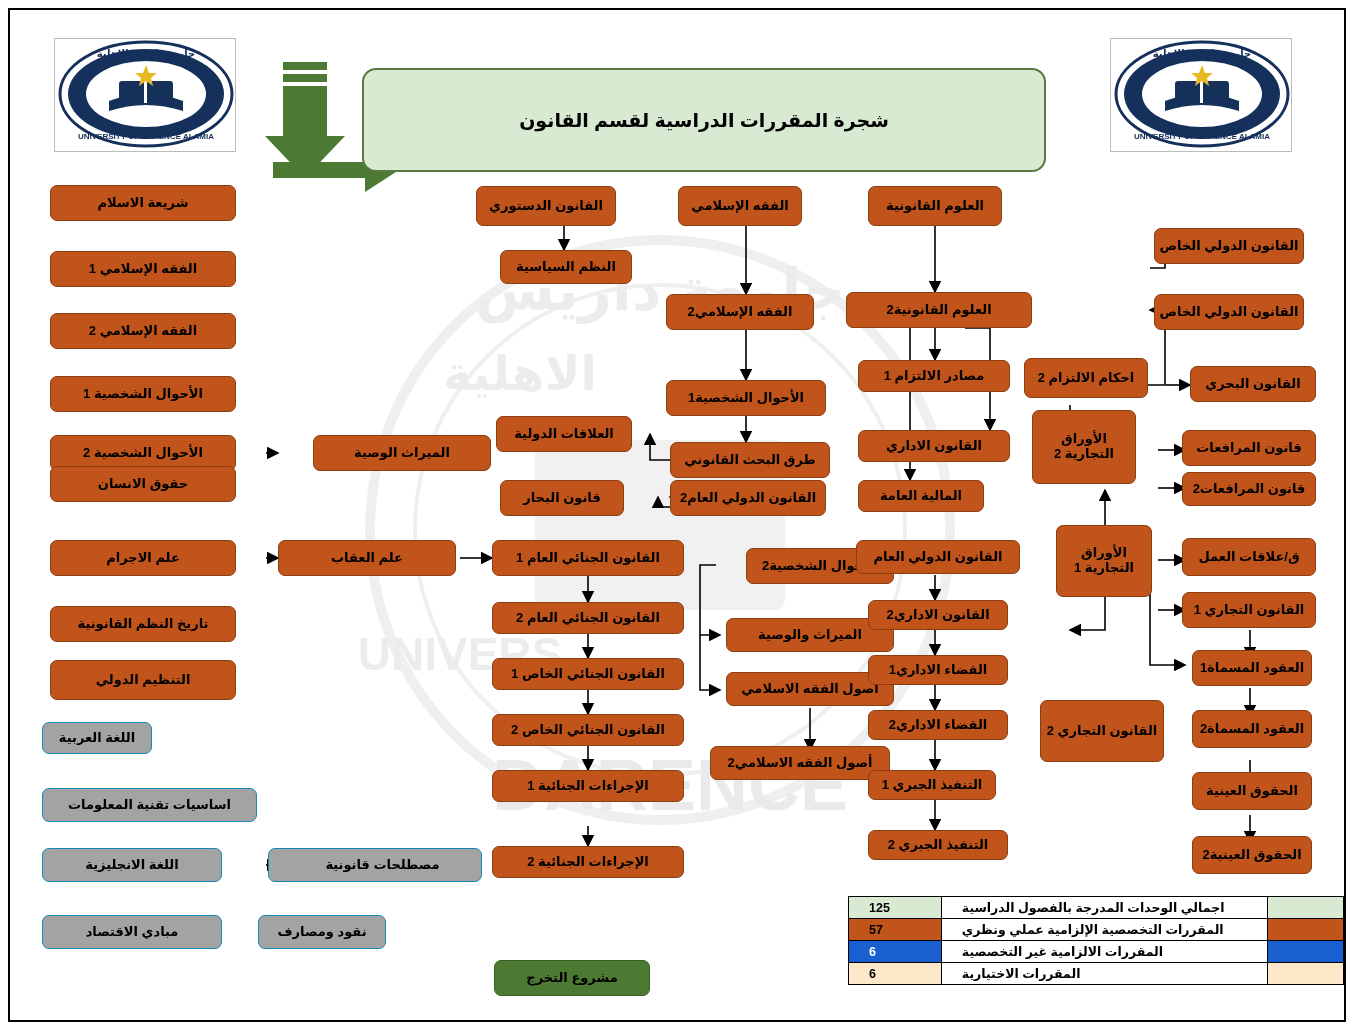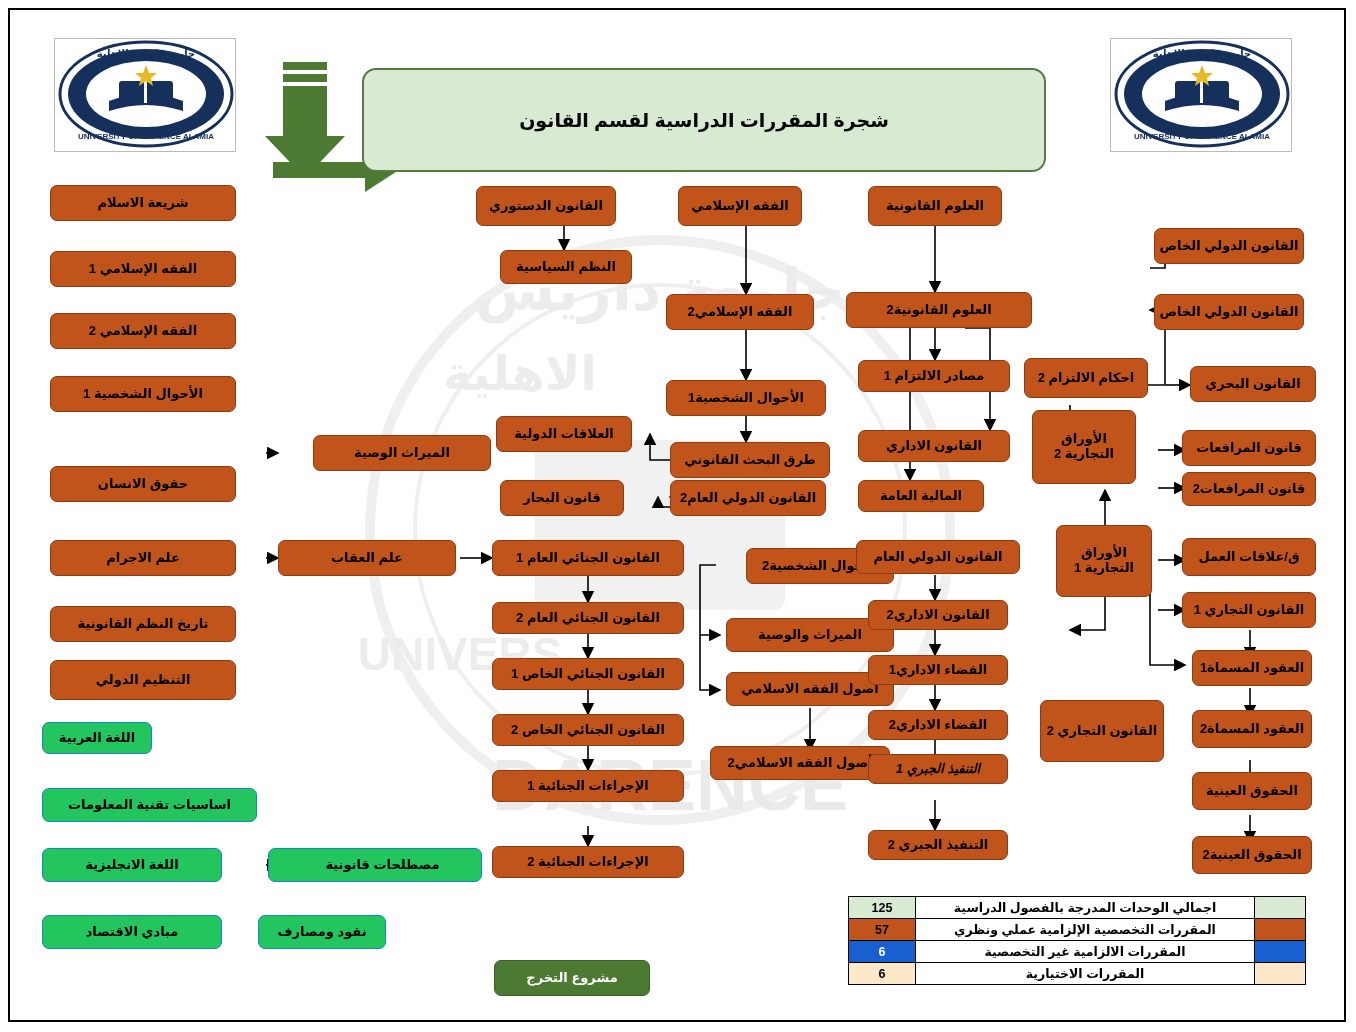--- a/index.html
+++ b/index.html
@@ -4,30 +4,30 @@
 <style>
   html,body{margin:0;padding:0;background:#ffffff;}
   body{font-family:"Liberation Sans","DejaVu Sans",sans-serif;}
   #canvas{position:relative;width:1356px;height:1032px;background:#fff;overflow:hidden;}
   #frame{position:absolute;left:8px;top:8px;width:1338px;height:1014px;border:2px solid #000;box-sizing:border-box;background:#fff;}
   .wm{position:absolute;left:330px;top:190px;width:640px;height:680px;opacity:.13;pointer-events:none;}
   .wm svg{width:100%;height:100%;}
   .node{position:absolute;background:#c1541a;border:1px solid #8b3c10;border-radius:7px;color:#000;
         font-weight:bold;font-size:13px;display:flex;align-items:center;justify-content:center;
         text-align:center;line-height:1.15;padding:2px 3px;box-sizing:border-box;}
-  .node.blue{background:#22c55e;border-color:#1589b5;}
-  .node.green{background:#4c7a32;border-color:#3a5f26;color:#ffffff;}
+  .node.blue{background:#a3a3a3;border-color:#1589b5;}
+  .node.green{background:#4c7a32;border-color:#3a5f26;color:#000000;}
   .title-box{position:absolute;background:#d9ead3;border:2px solid #5a7a42;border-radius:14px;
              display:flex;align-items:center;justify-content:center;font-weight:bold;font-size:19px;color:#000;}
   .logo{position:absolute;border:1px solid #bbb;background:#fff;}
   .logo svg{display:block;}
   .arrowshape{position:absolute;}
   svg.edges{position:absolute;left:0;top:0;width:1338px;height:1014px;pointer-events:none;}
   table.legend{position:absolute;border-collapse:collapse;font-size:12.5px;font-weight:bold;}
-  table.legend td{border:1px solid #000;height:21px;padding:0 4px;text-align:center;color:#000;}
+  table.legend td{border:1px solid #000;height:21px;padding:0 20px;text-align:left;color:#000;}
   td.lg-label{text-align:center;width:330px;background:#fff;}
   td.lg-num{width:58px;}
   td.lg-swatch{width:42px;}
 </style>
 </head>
 <body>
 
 <div id="canvas">
   <div id="frame">
 
@@ -144,20 +144,21 @@
         <path d="M1240,750 L1240,775"></path>
         <path d="M1240,805 L1240,832"></path>
         <path d="M1060,395 L1060,420"></path>
       </g>
     </svg>
 
     <div class="node" style="left:40px;top:175px;width:186px;height:36px;">شريعة الاسلام</div>
     <div class="node" style="left:40px;top:241px;width:186px;height:36px;">الفقه الإسلامي 1</div>
     <div class="node" style="left:40px;top:303px;width:186px;height:36px;">الفقه الإسلامي 2</div>
     <div class="node" style="left:40px;top:366px;width:186px;height:36px;">الأحوال الشخصية 1</div>
+    <div class="node" style="left:40px;top:425px;width:186px;height:36px;">الأحوال الشخصية 2</div>
     <div class="node" style="left:40px;top:455px;width:186px;height:36px;top:456px;">حقوق الانسان</div>
     <div class="node" style="left:40px;top:530px;width:186px;height:36px;">علم الاجرام</div>
     <div class="node" style="left:40px;top:596px;width:186px;height:36px;">تاريخ النظم القانونية</div>
     <div class="node" style="left:40px;top:650px;width:186px;height:40px;">التنظيم الدولي</div>
     <div class="node blue" style="left:32px;top:712px;width:110px;height:32px;">اللغة العربية</div>
     <div class="node blue" style="left:32px;top:778px;width:215px;height:34px;">اساسيات تقنية المعلومات</div>
     <div class="node blue" style="left:32px;top:838px;width:180px;height:34px;">اللغة الانجليزية</div>
     <div class="node blue" style="left:32px;top:905px;width:180px;height:34px;">مبادي الاقتصاد</div>
 
     <div class="node" style="left:268px;top:425px;width:178px;height:36px;margin-left:35px;">الميراث الوصية</div>
@@ -188,21 +189,21 @@
 
     <div class="node" style="left:858px;top:176px;width:134px;height:40px;">العلوم القانونية</div>
     <div class="node" style="left:836px;top:282px;width:186px;height:36px;">العلوم القانونية2</div>
     <div class="node" style="left:848px;top:350px;width:152px;height:32px;">مصادر الالتزام 1</div>
     <div class="node" style="left:848px;top:420px;width:152px;height:32px;">القانون الاداري</div>
     <div class="node" style="left:848px;top:470px;width:126px;height:32px;">المالية العامة</div>
     <div class="node" style="left:846px;top:530px;width:164px;height:34px;">القانون الدولي العام</div>
     <div class="node" style="left:858px;top:590px;width:140px;height:30px;">القانون الاداري2</div>
     <div class="node" style="left:858px;top:645px;width:140px;height:30px;">القضاء الاداري1</div>
     <div class="node" style="left:858px;top:700px;width:140px;height:30px;">القضاء الاداري2</div>
-    <div class="node" style="left:858px;top:744px;width:140px;height:30px;font-style:italic;">التنفيذ الجبري 1</div>
+    <div class="node" style="left:858px;top:760px;width:128px;height:30px;">التنفيذ الجبري 1</div>
     <div class="node" style="left:858px;top:820px;width:140px;height:30px;">التنفيذ الجبري 2</div>
 
     <div class="node" style="left:1014px;top:348px;width:124px;height:40px;">احكام الالتزام 2</div>
     <div class="node" style="left:1022px;top:400px;width:104px;height:74px;">الأوراق التجارية 2</div>
     <div class="node" style="left:1046px;top:515px;width:96px;height:72px;">الأوراق التجارية 1</div>
     <div class="node" style="left:1030px;top:690px;width:124px;height:62px;">القانون التجاري 2</div>
 
     <div class="node" style="left:1144px;top:218px;width:150px;height:36px;">القانون الدولي الخاص</div>
     <div class="node" style="left:1144px;top:284px;width:150px;height:36px;">القانون الدولي الخاص</div>
     <div class="node" style="left:1180px;top:356px;width:126px;height:36px;">القانون البحري</div>

